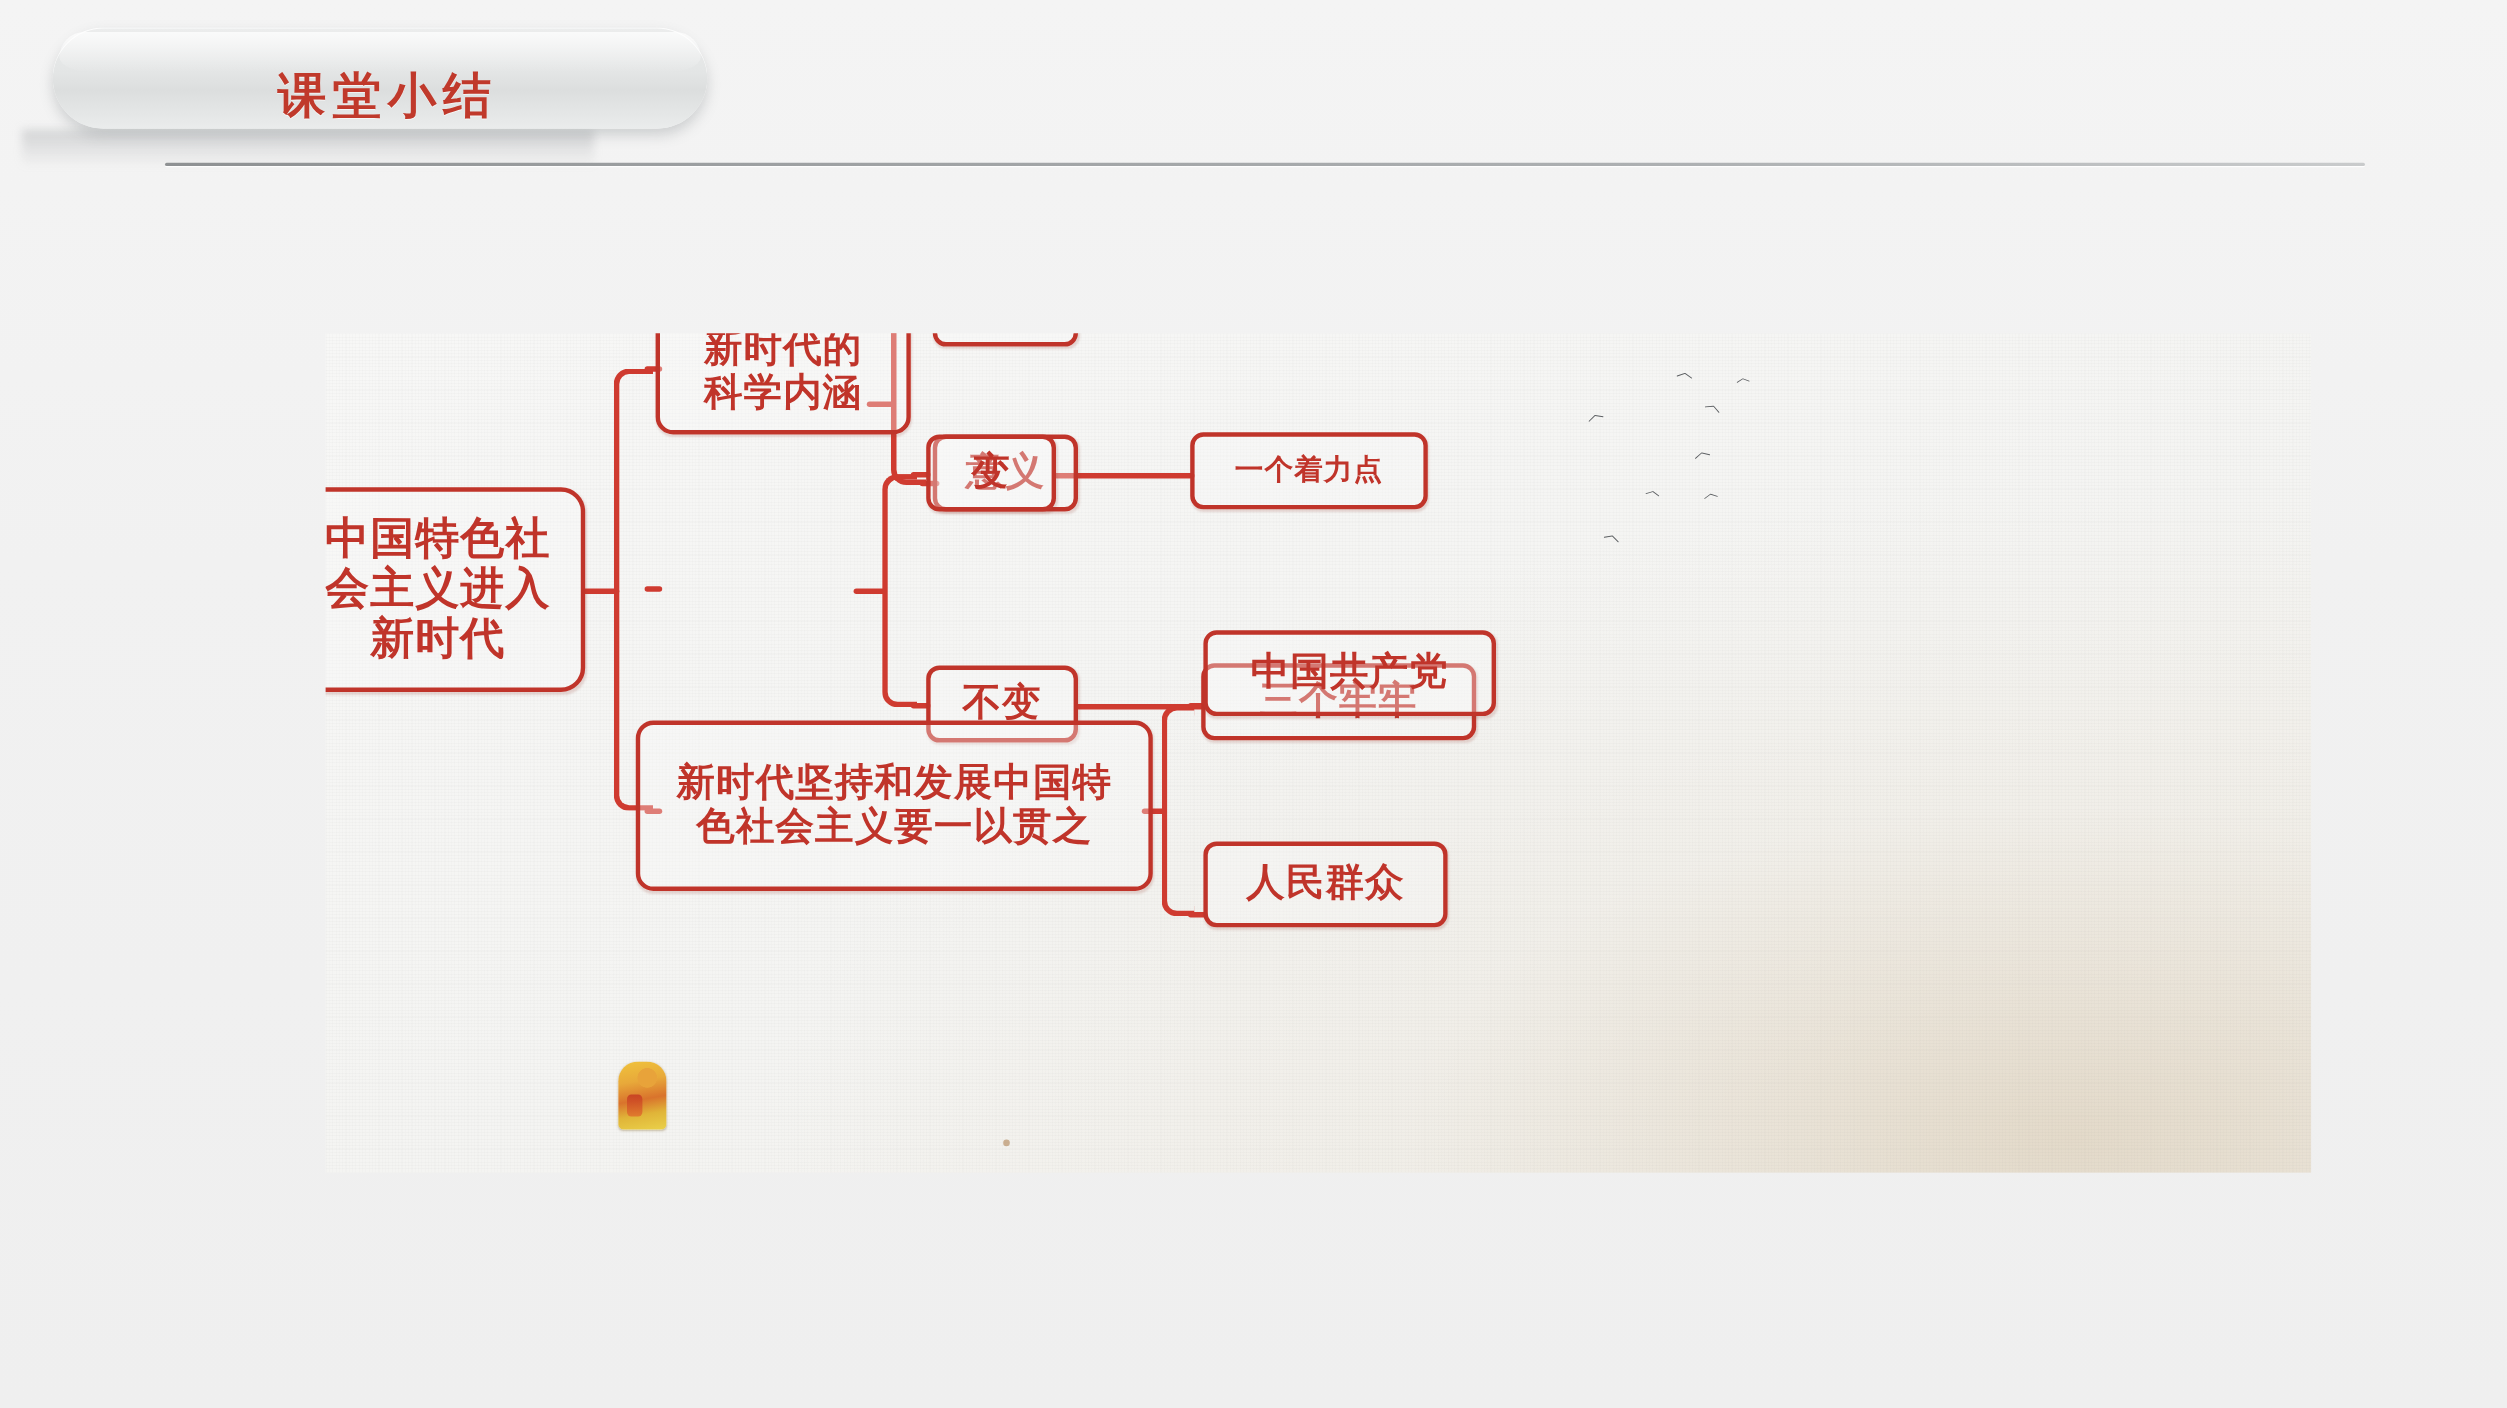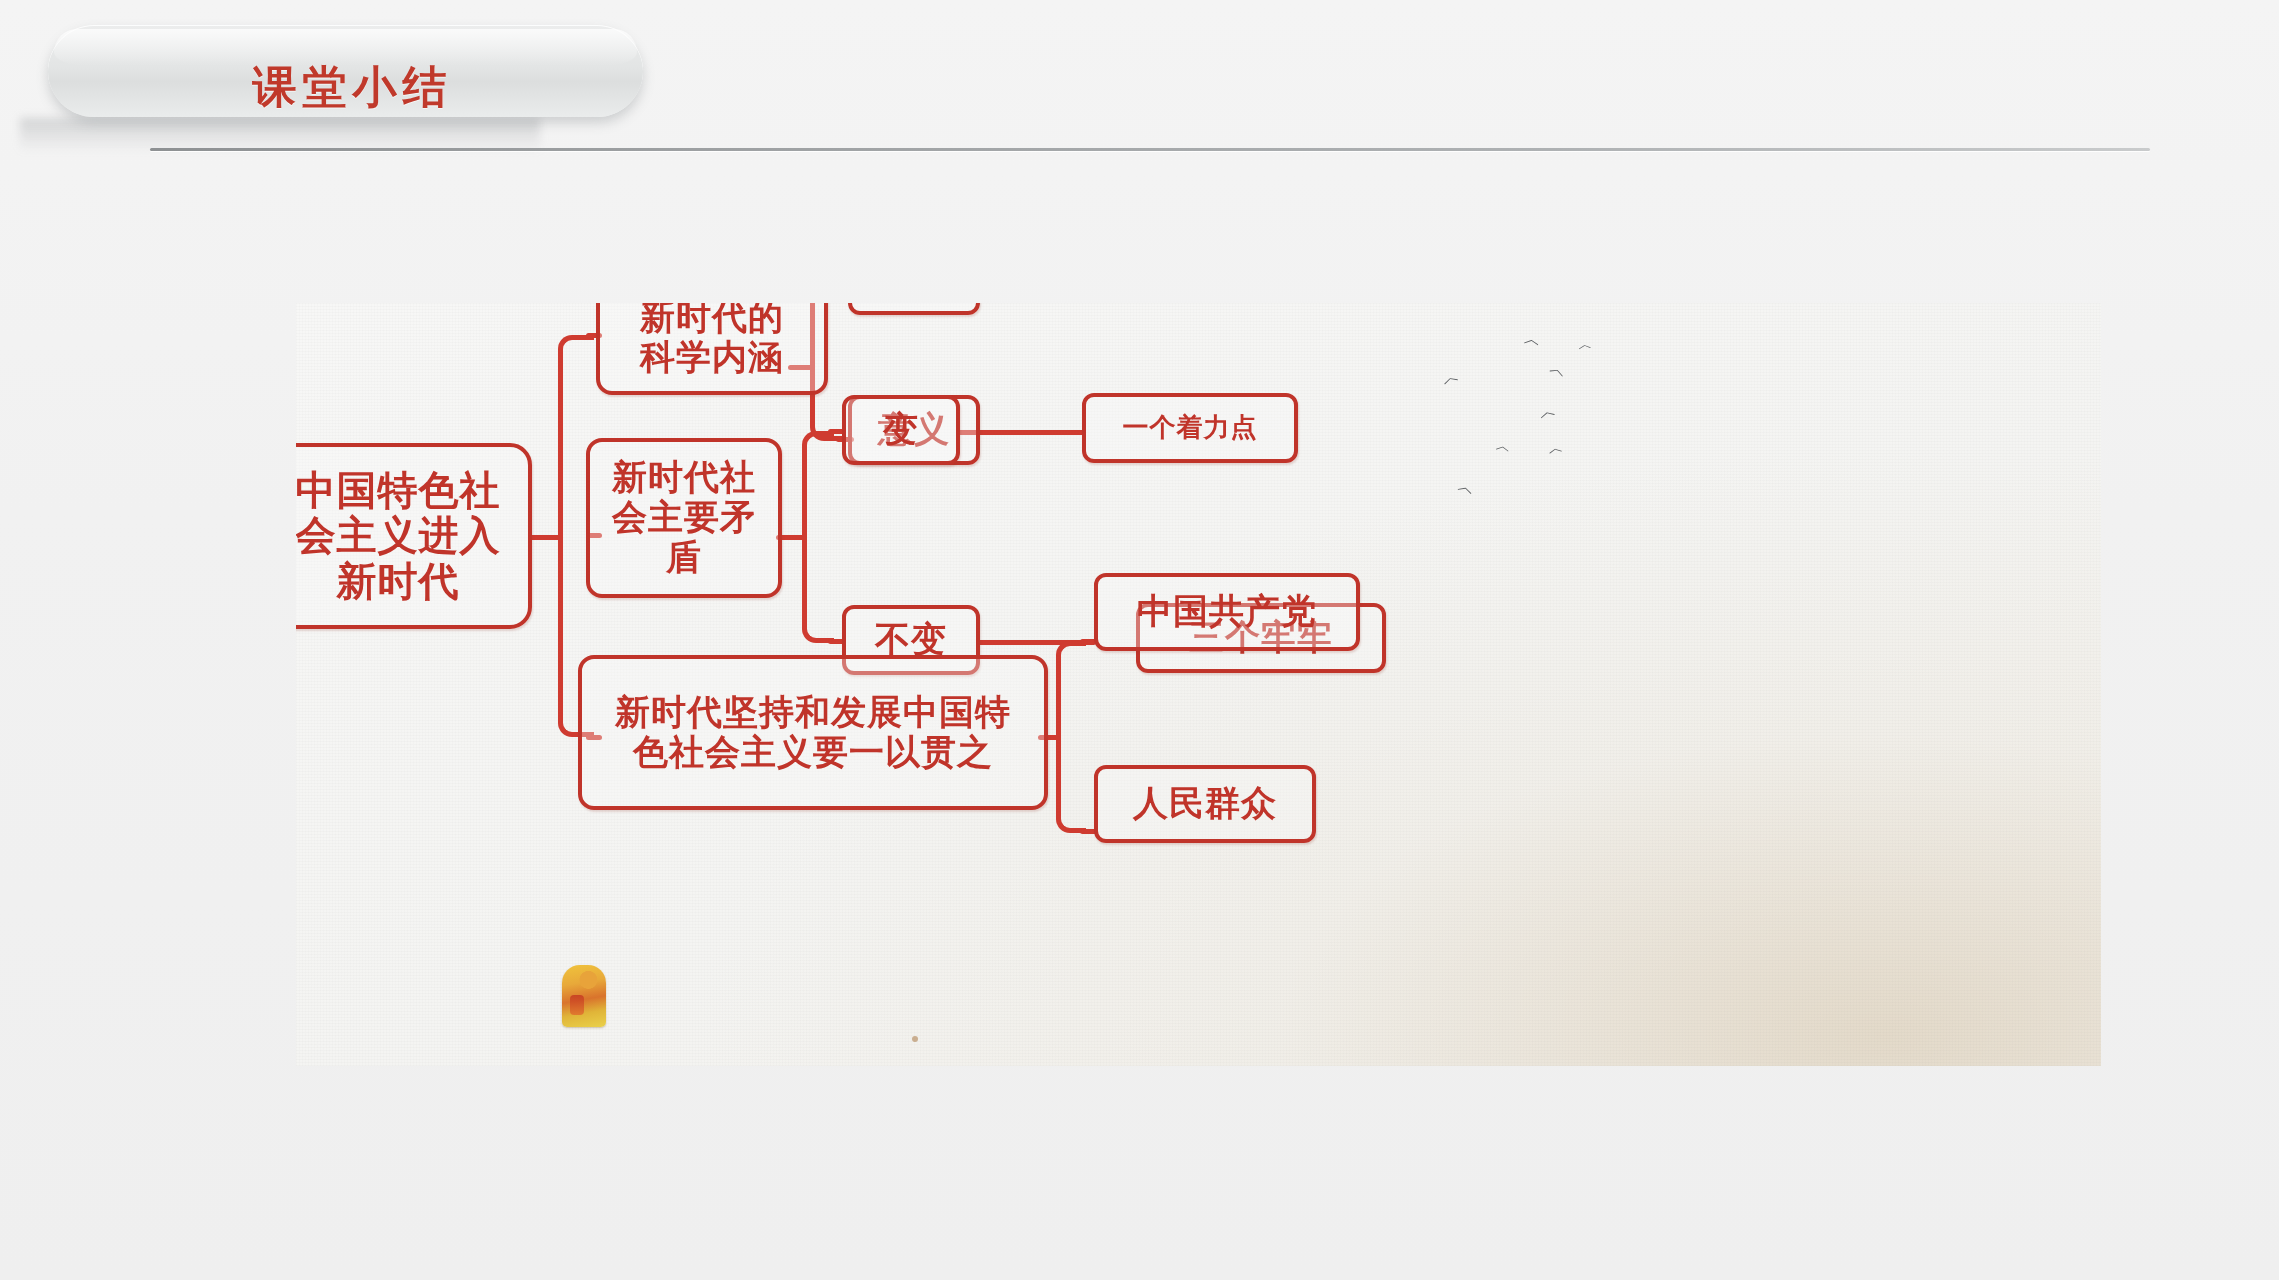--- a/index.html
+++ b/index.html
@@ -249,35 +249,30 @@
       <span>新时代的
 科学内涵</span>
     </div>
     <div class="node small" style="left:552px; top:-58px; width:132px; height:70px; font-size:35px;">
       
     </div>
     <div class="node small" style="left:552px; top:92px; width:132px; height:70px; font-size:35px;">
       <span>意义</span>
     </div>
 
-    <div class="node" style="left:290px; top:135px; width:196px; height:160px; font-size:35px;">
-      <span>新时代社
-会主要矛
-盾</span>
-    </div>
     <div class="node small" style="left:546px; top:92px; width:118px; height:70px; font-size:35px;">
       <span>变</span>
     </div>
     <div class="node small" style="left:786px; top:90px; width:216px; height:70px; font-size:26px;">
       <span>一个着力点</span>
     </div>
     <div class="node small" style="left:546px; top:302px; width:138px; height:70px; font-size:35px;">
       <span>不变</span>
     </div>
-    <div class="node small" style="left:840px; top:300px; width:250px; height:70px; font-size:35px;">
+    <div class="node small" style="left:796px; top:300px; width:250px; height:70px; font-size:35px;">
       <span>三个牢牢</span>
     </div>
 
     <div class="node" style="left:282px; top:352px; width:470px; height:155px; font-size:35px;">
       <span>新时代坚持和发展中国特
 色社会主义要一以贯之</span>
     </div>
     <div class="node small" style="left:798px; top:270px; width:266px; height:78px; font-size:35px;align-items:center;">
       <span>中国共产党</span>
     </div>

